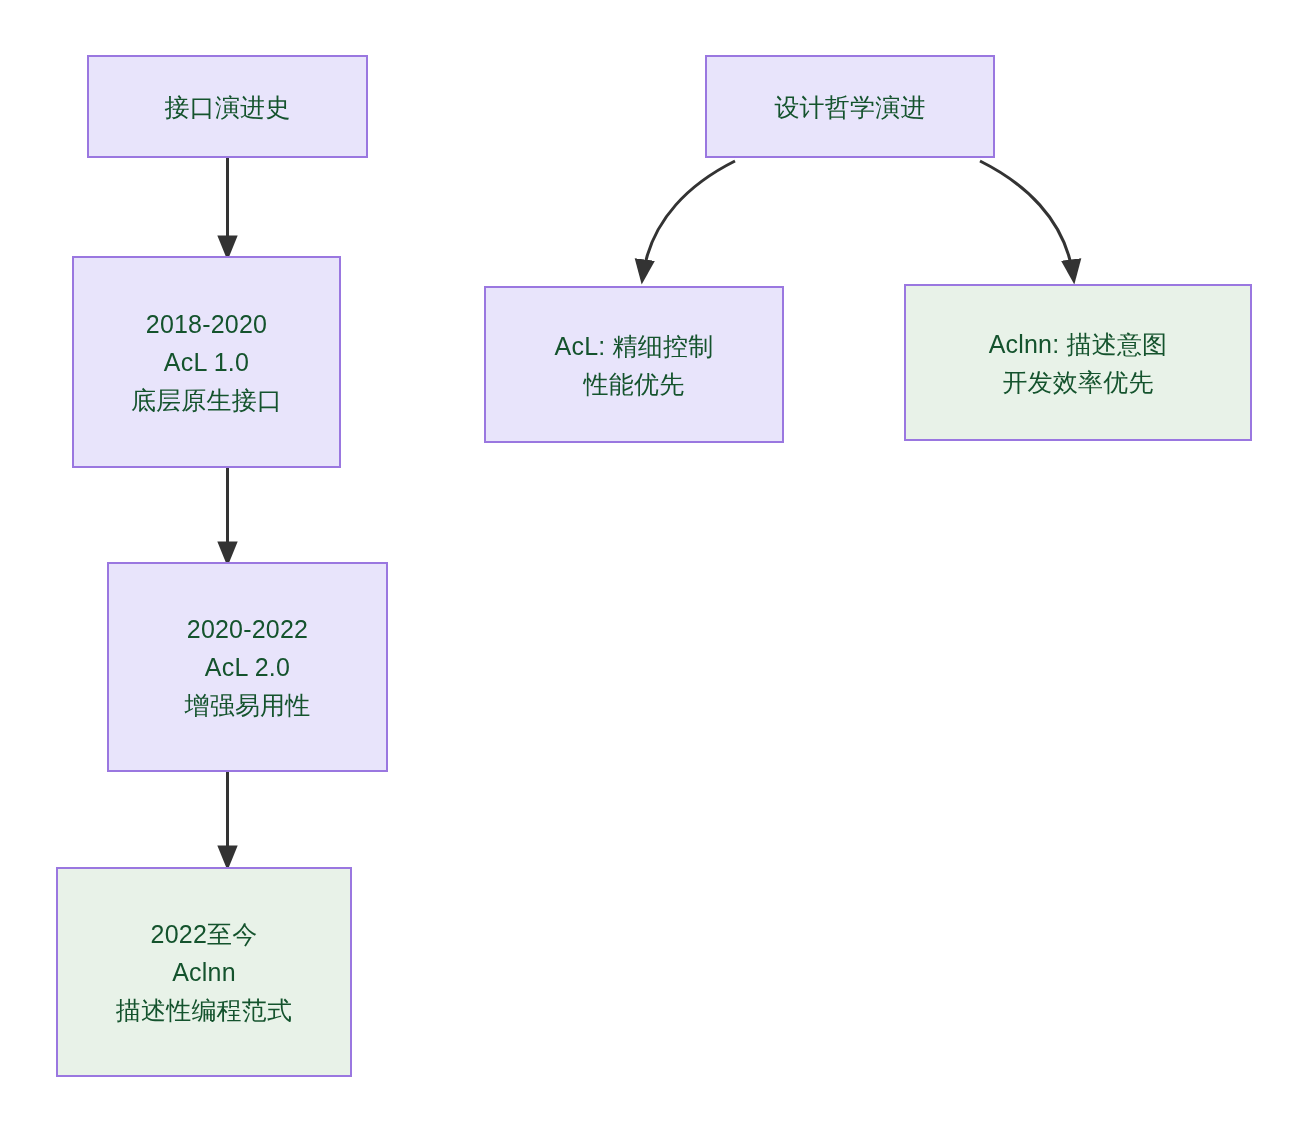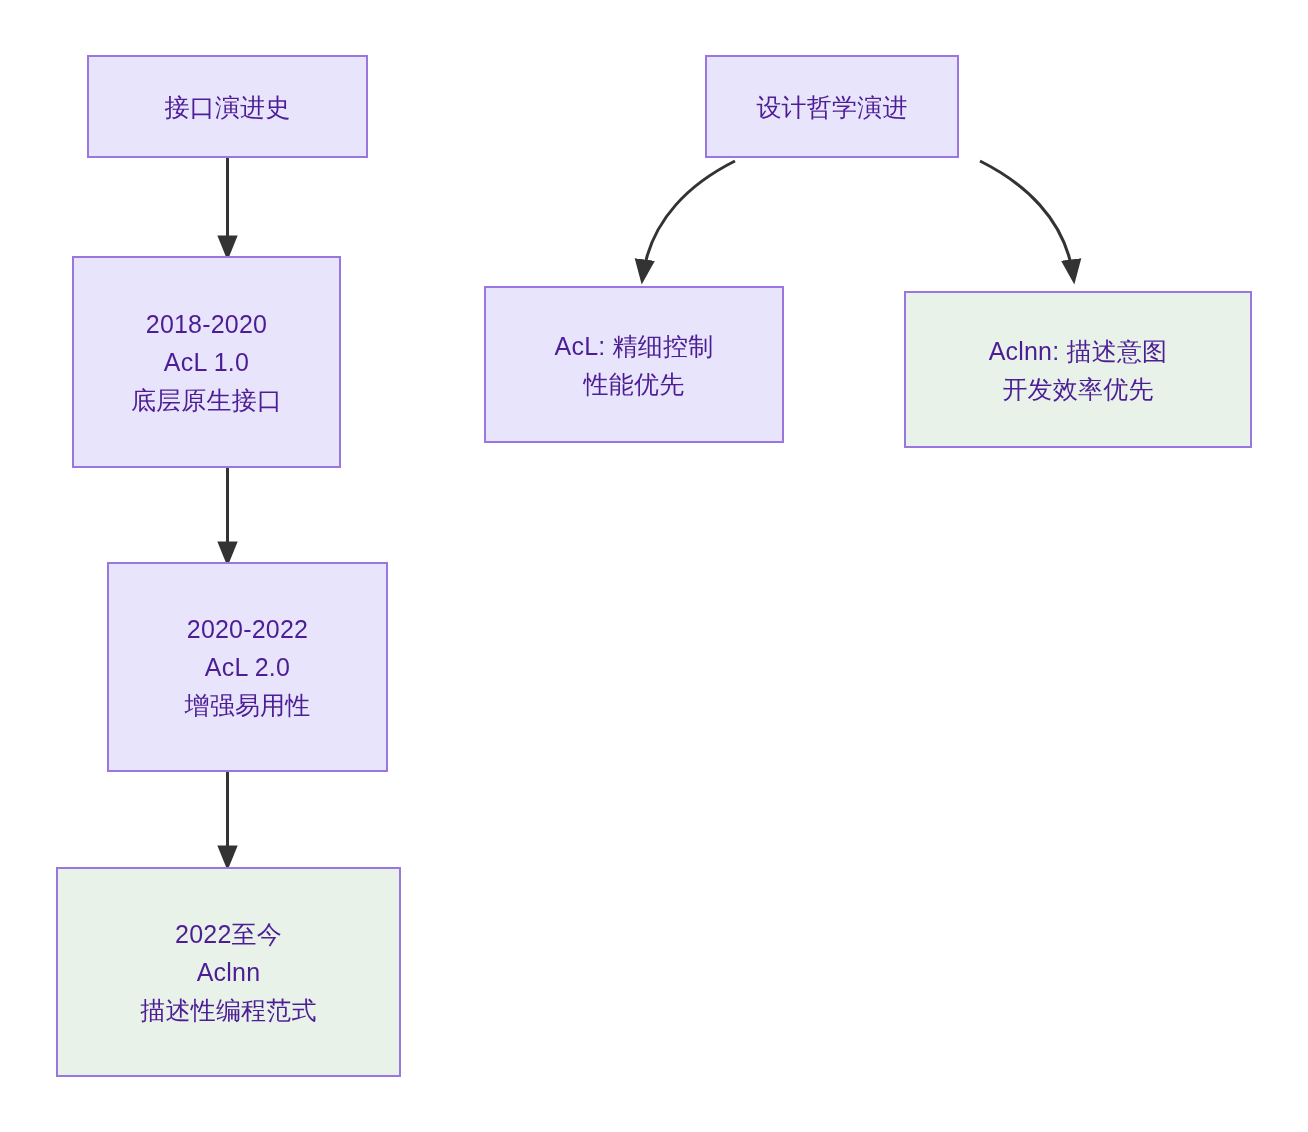--- a/index.html
+++ b/index.html
@@ -30,21 +30,21 @@
   }
   .node {
     position: absolute;
     box-sizing: border-box;
     border: 2px solid #9a77e0;
     background: #e8e4fb;
     display: flex;
     flex-direction: column;
     align-items: center;
     justify-content: center;
-    color: #4c1d95;
+    color: #14532d;
     font-size: 25px;
     line-height: 1.52;
     text-align: center;
     letter-spacing: 0.2px;
     white-space: nowrap;
   }
   .node.green {
     background: #e8f2e8;
   }
   .node .line {
@@ -80,33 +80,33 @@
     <span class="line">AcL 1.0</span>
     <span class="line">底层原生接口</span>
   </div>
 
   <div class="node" style="left:87px; top:562px; width:281px; height:210px;margin-left:20px;">
     <span class="line">2020-2022</span>
     <span class="line">AcL 2.0</span>
     <span class="line">增强易用性</span>
   </div>
 
-  <div class="node green" style="left:56px; top:867px; width:345px; height:210px;">
+  <div class="node green" style="left:56px; top:867px; width:296px; height:210px;">
     <span class="line">2022至今</span>
     <span class="line">Aclnn</span>
     <span class="line">描述性编程范式</span>
   </div>
 
-  <div class="node" style="left:705px; top:55px; width:254px; height:103px;">
+  <div class="node" style="left:705px; top:55px; width:290px; height:103px;">
     <span class="line">设计哲学演进</span>
   </div>
 
   <div class="node" style="left:484px; top:286px; width:300px; height:157px;">
     <span class="line">AcL: 精细控制</span>
     <span class="line">性能优先</span>
   </div>
 
-  <div class="node green" style="left:904px; top:291px; width:348px; height:157px;">
+  <div class="node green" style="left:904px; top:284px; width:348px; height:157px;">
     <span class="line">Aclnn: 描述意图</span>
     <span class="line">开发效率优先</span>
   </div>
 
 </div>
 
 </body></html>

